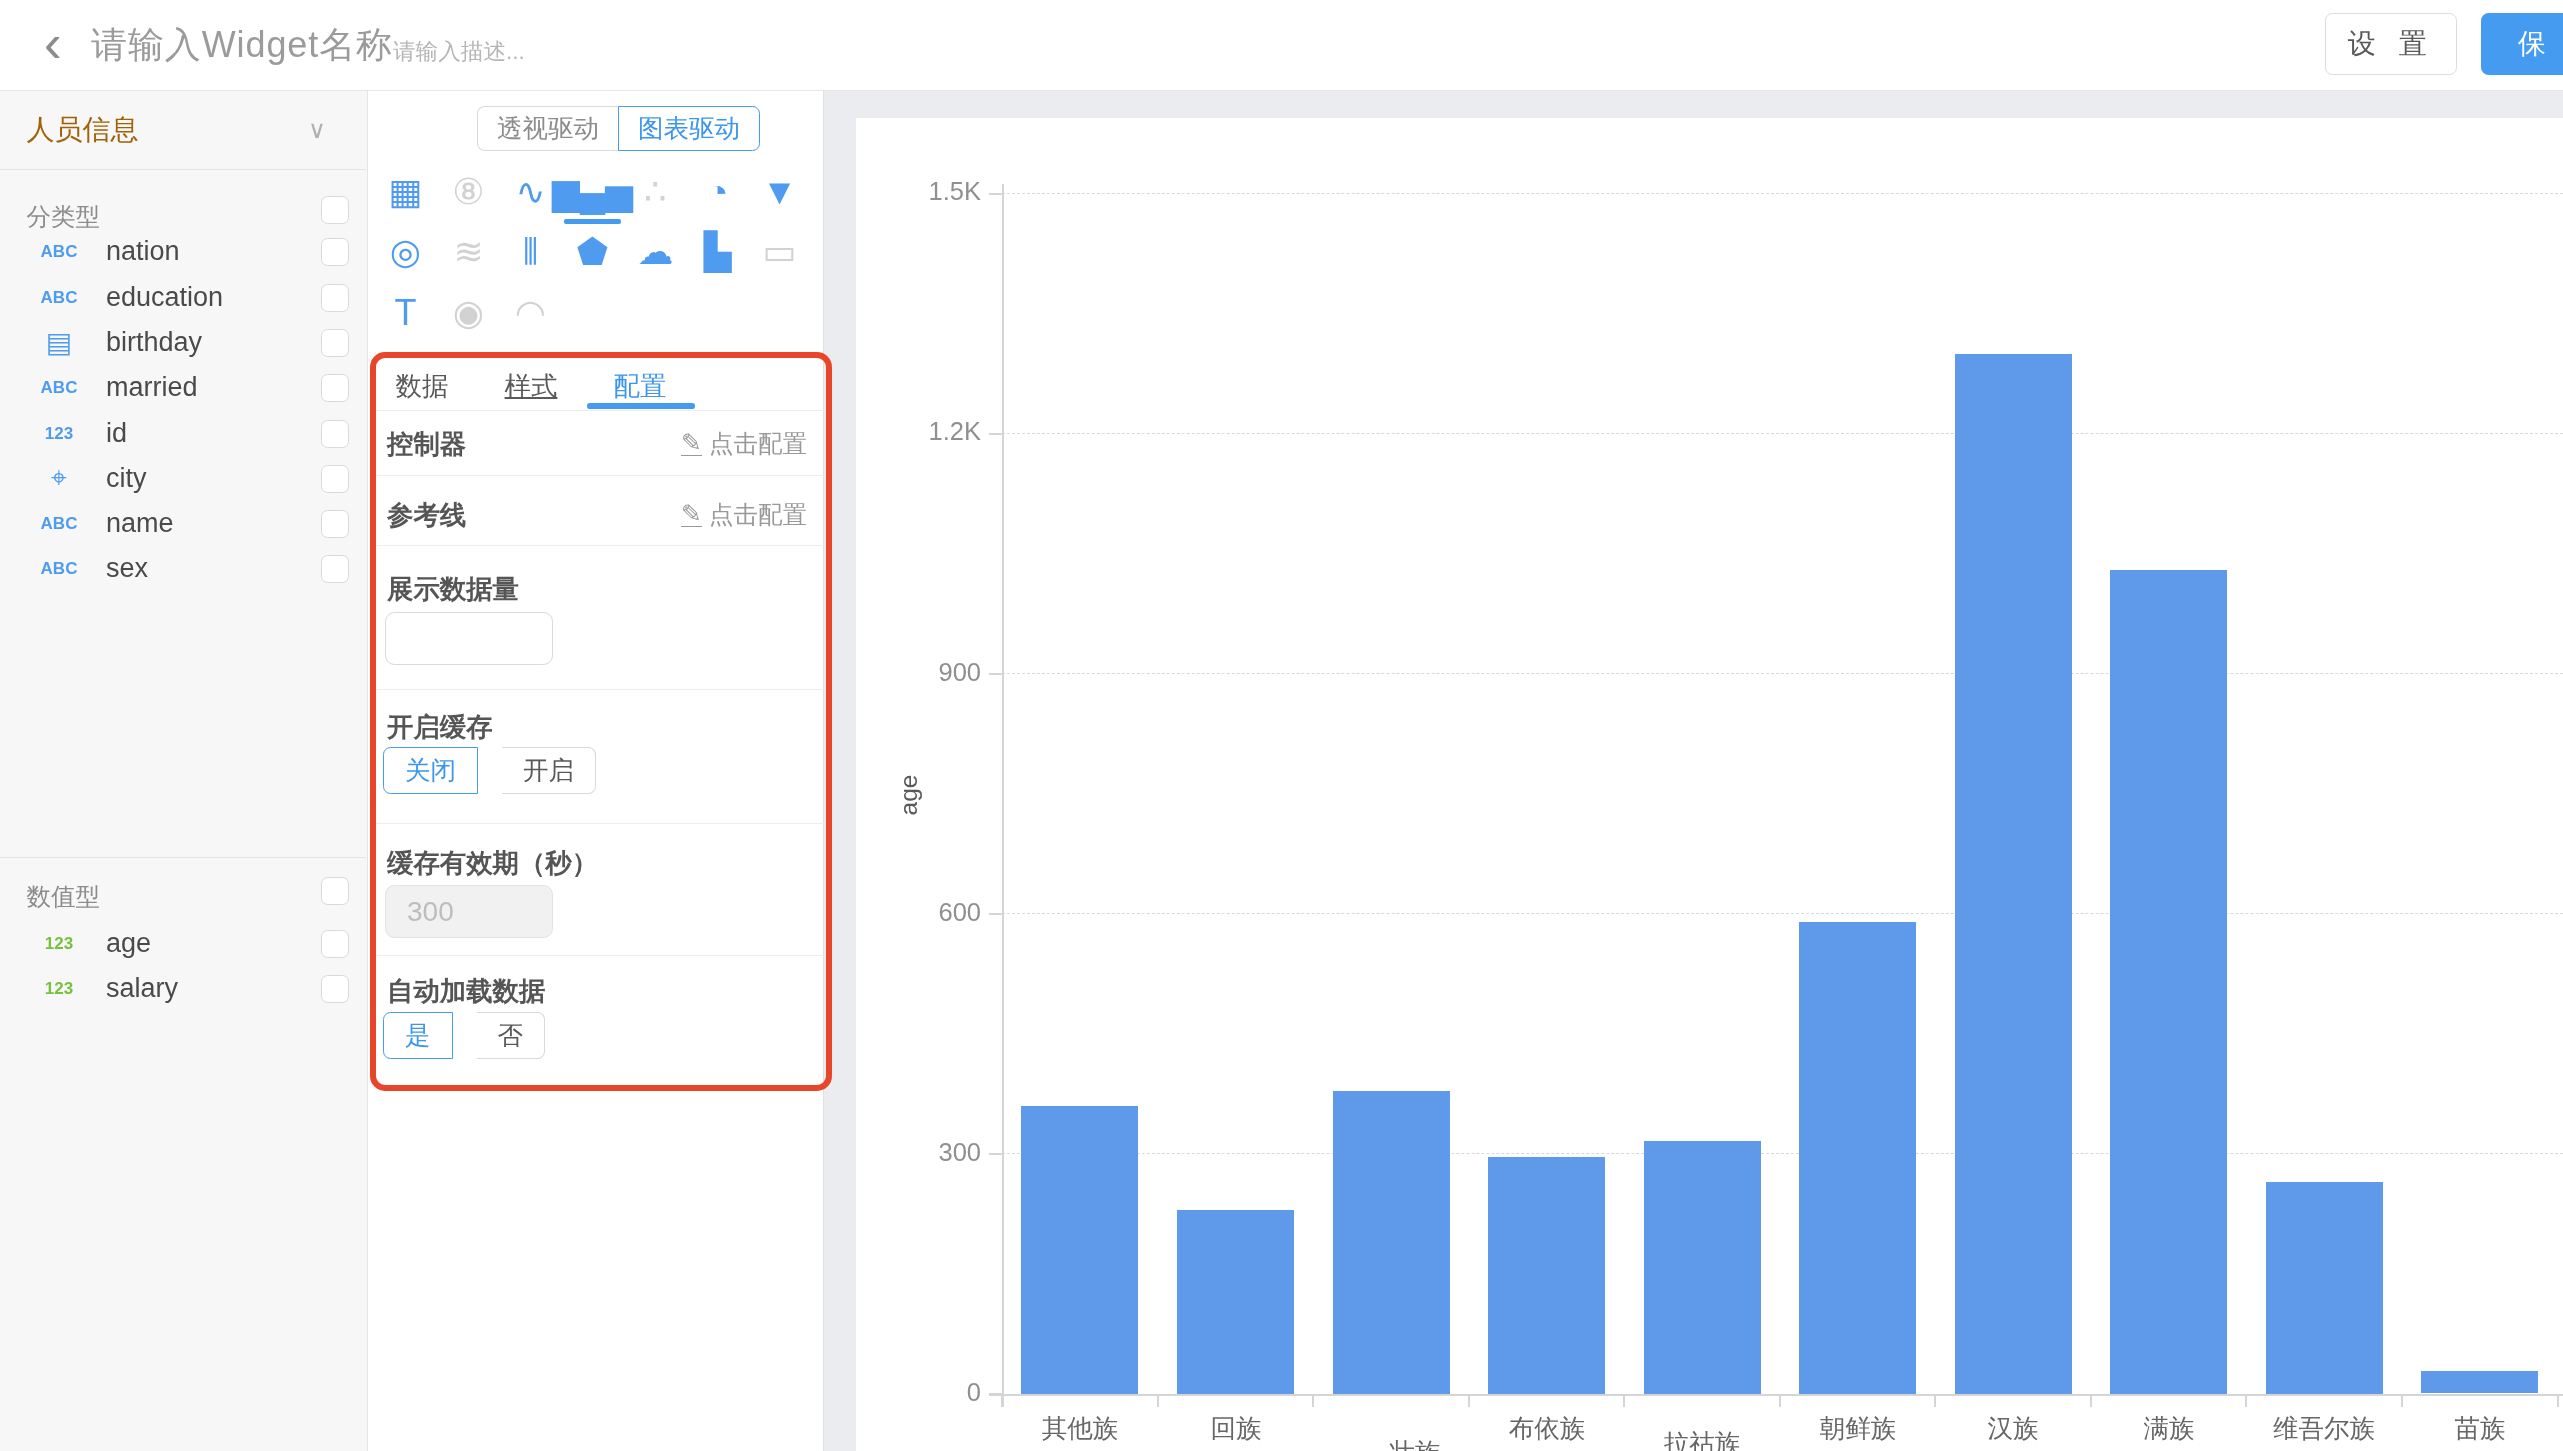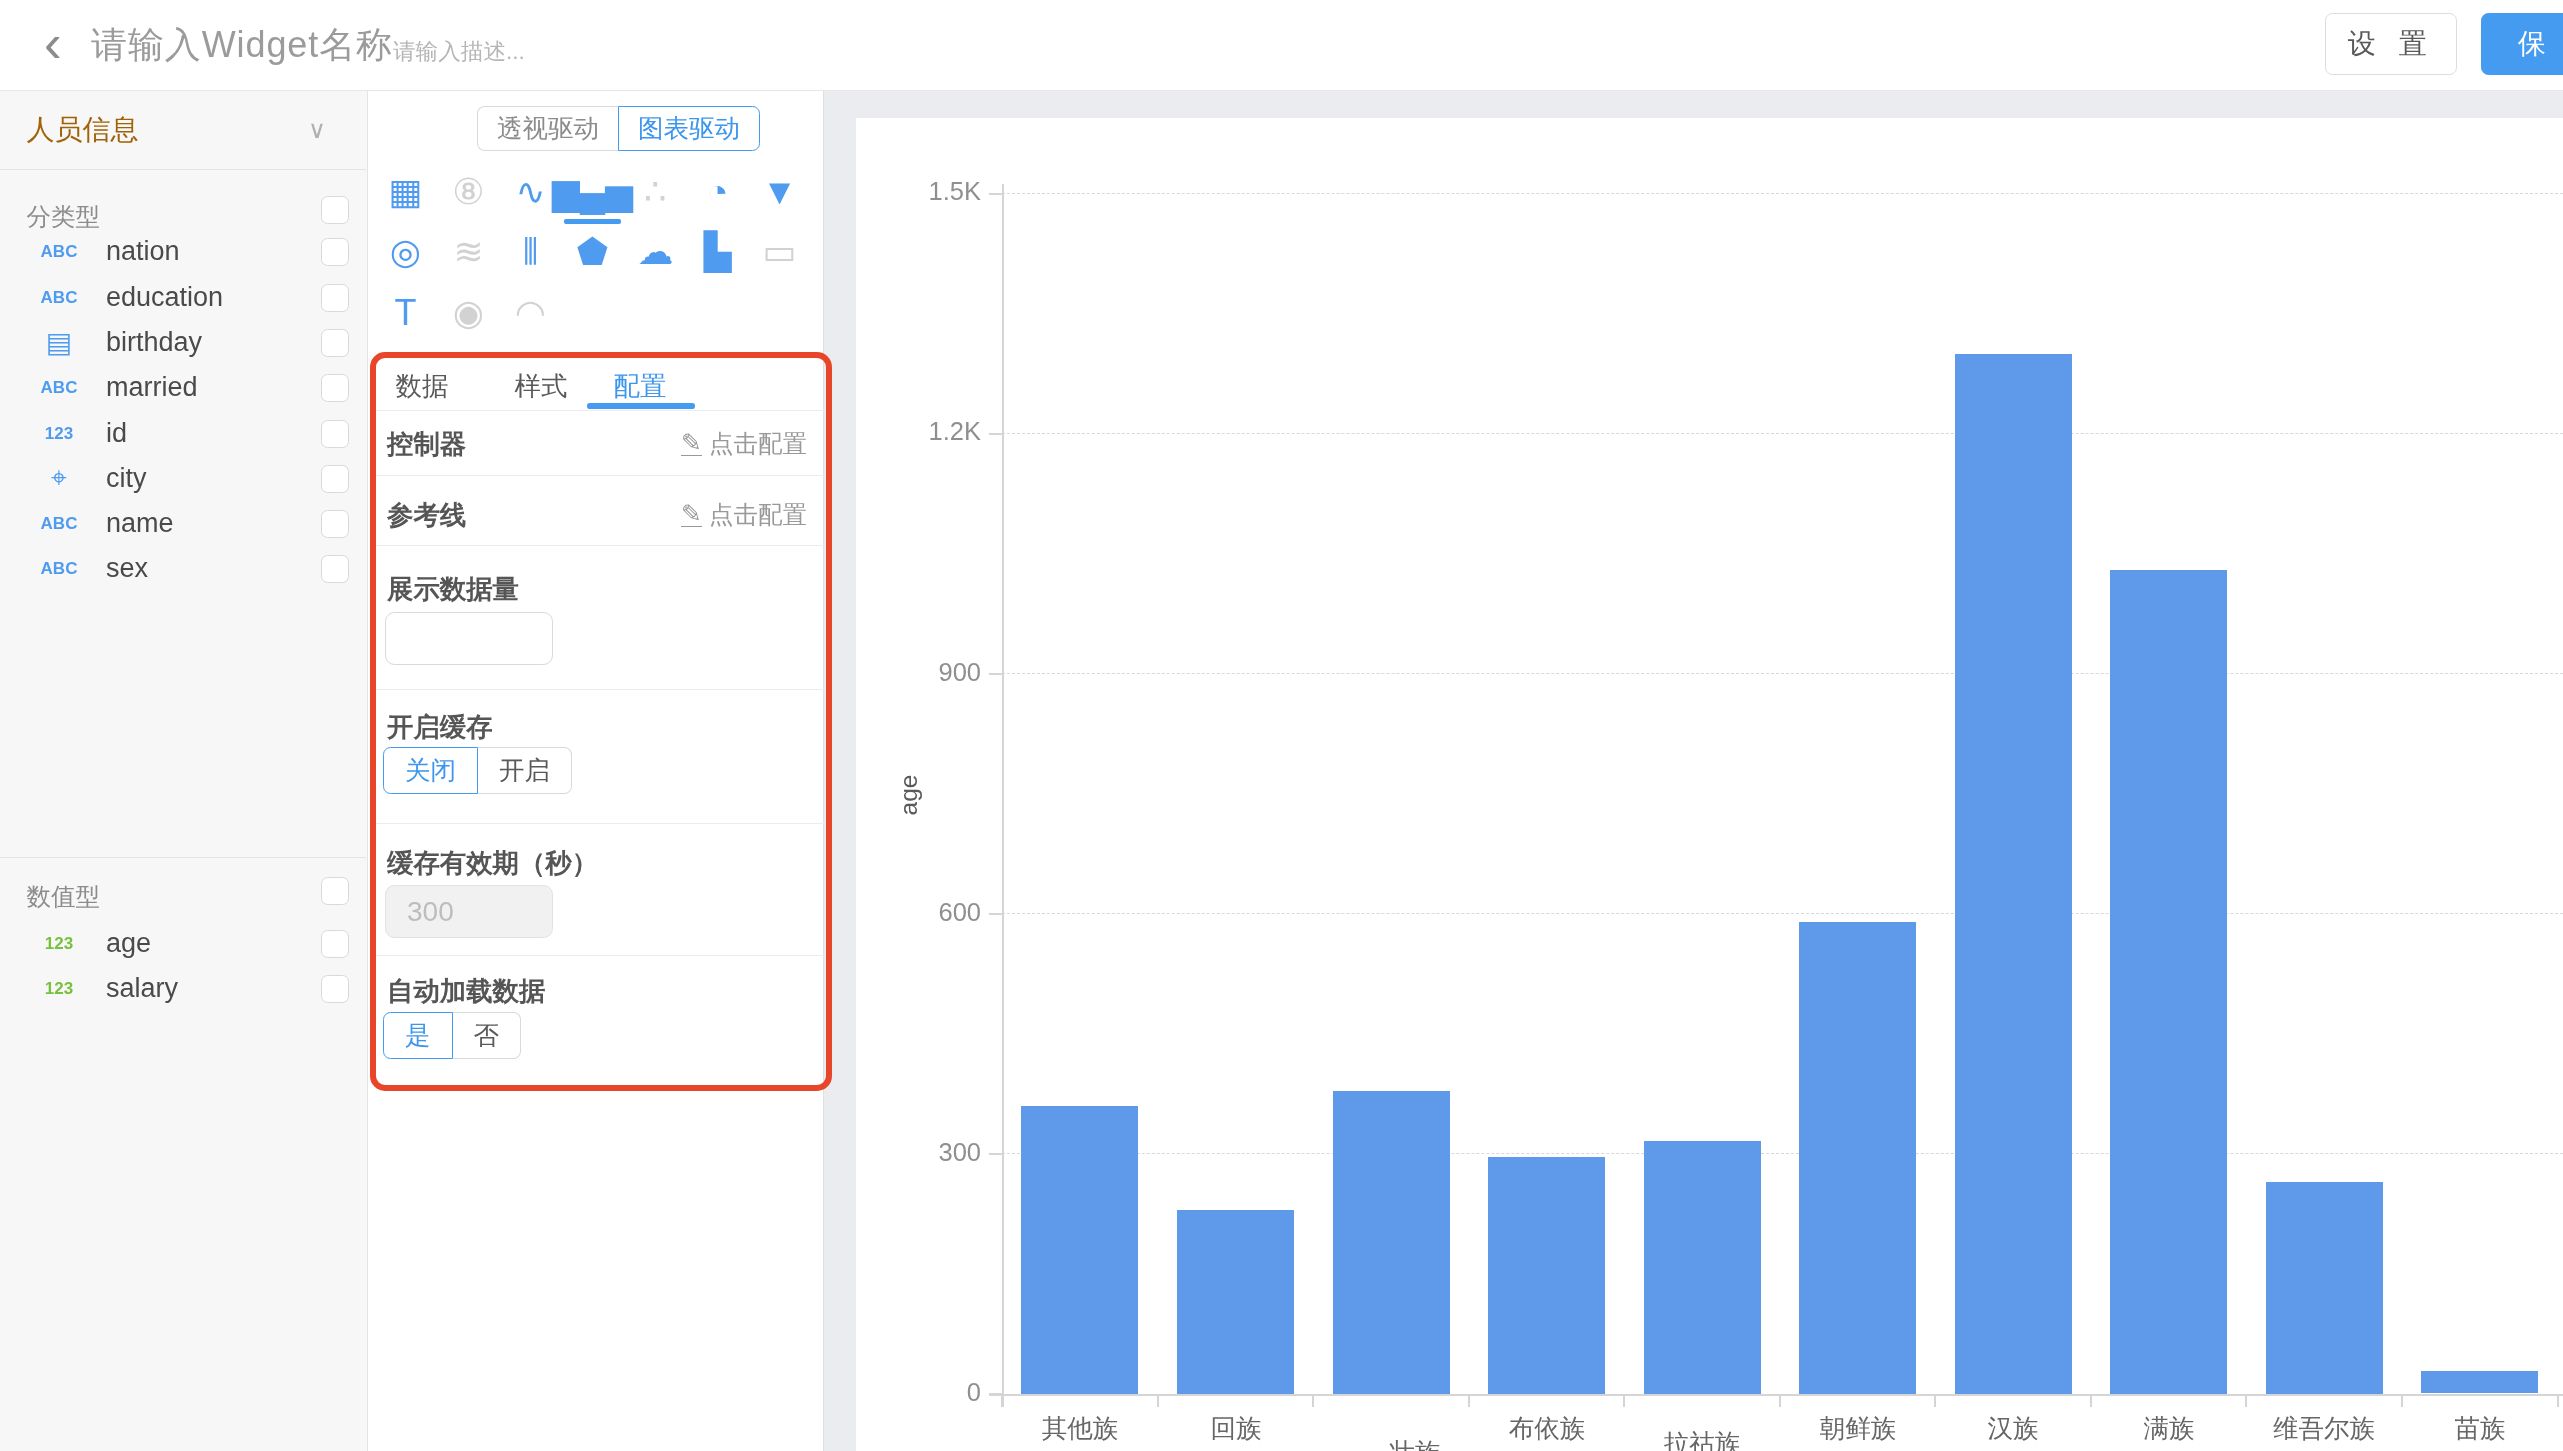--- a/index.html
+++ b/index.html
@@ -52,21 +52,21 @@
   .tab-underline{left:587px;top:403px;width:108px;height:5.7px;background:#459bef;border-radius:2.8px;}
   .pdivider{left:370px;width:454px;height:0;border-top:1.9px solid #ececec;}
   .cfg-label{font-size:26.4px;font-weight:bold;color:#555;}
   .cfg-link{position:absolute;display:flex;align-items:center;font-size:24.5px;color:#999;cursor:pointer;}
   .pencil{font-size:24.5px;border-bottom:1.9px solid #999;margin-right:7.5px;line-height:24.5px;}
   .text-input{box-sizing:border-box;border:1.9px solid #d9d9d9;border-radius:9.4px;background:#fff;}
   .text-input.disabled{background:#f1f1f2;border-color:#e2e2e2;color:#bdbdbd;font-size:28px;display:flex;align-items:center;padding-left:21px;}
   .seg{display:flex;height:47px;}
   .seg-opt{height:47px;box-sizing:border-box;display:flex;align-items:center;justify-content:center;font-size:25.5px;padding:0 21px;background:#fff;cursor:pointer;}
   .seg-opt.on{border:1.9px solid #459bef;color:#3d96ee;border-radius:7.5px 0 0 7.5px;z-index:2;}
-  .seg-opt.off{border:1.9px solid #d9d9d9;border-left:none;color:#595959;border-radius:0 7.5px 7.5px 0;}
+  .seg-opt.off{border:1.9px solid #d9d9d9;border-left:none;color:#595959;border-radius:0 7.5px 7.5px 0;margin-left:24px;}
 
   
   .annotation{left:370px;top:352px;width:462px;height:739px;border:6.6px solid #e8462b;border-radius:15px;box-sizing:border-box;pointer-events:none;z-index:40;background:transparent;}
 
   
   .chart-card{left:856px;top:118px;width:1707px;height:1333px;background:#fff;}
   .gridline{height:0;border-top:1.9px dashed #d9d9d9;}
   .axis-line{background:#d5d5d5;}
   .ytick-label{width:132px;text-align:right;font-size:25.5px;color:#8f8f8f;}
   .xtick-label{text-align:center;font-size:25.5px;color:#666;}
@@ -216,21 +216,21 @@
       <div class="abs ct-icon normal" style="left: 566px; top: 225px;">⬟</div>
       <div class="abs ct-icon normal" style="left: 629px; top: 225px;">☁</div>
       <div class="abs ct-icon normal" style="left: 691px; top: 225px;">▙</div>
       <div class="abs ct-icon disabled" style="left: 753px; top: 225px;">▭</div>
       <div class="abs ct-icon normal" style="left: 379px; top: 286px;">T</div>
       <div class="abs ct-icon disabled" style="left: 442px; top: 286px;">◉</div>
       <div class="abs ct-icon disabled" style="left: 504px; top: 286px;">◠</div>
     </div>
   <div id="panel-tabs">
       <div class="abs tab inactive" style="left: 370px; top: 366px;">数据</div>
-      <div class="abs tab inactive" style="left: 489px; top: 366px;">样式</div>
+      <div class="abs tab inactive" style="left: 479px; top: 366px; text-decoration: underline;">样式</div>
       <div class="abs tab active" style="left: 588px; top: 366px;">配置</div>
       <div class="abs tab-underline"></div>
     </div>
   <div id="panel-config">
       <div class="abs pdivider" style="top: 410px;"></div>
       <div class="abs cfg-label" style="left: 387px; top: 427px;">控制器</div>
       <div class="cfg-link" style="left: 661px; top: 427px; width: 146px; justify-content: flex-end;">
         <div class="pencil">✎</div>
         <div>点击配置</div>
       </div>

